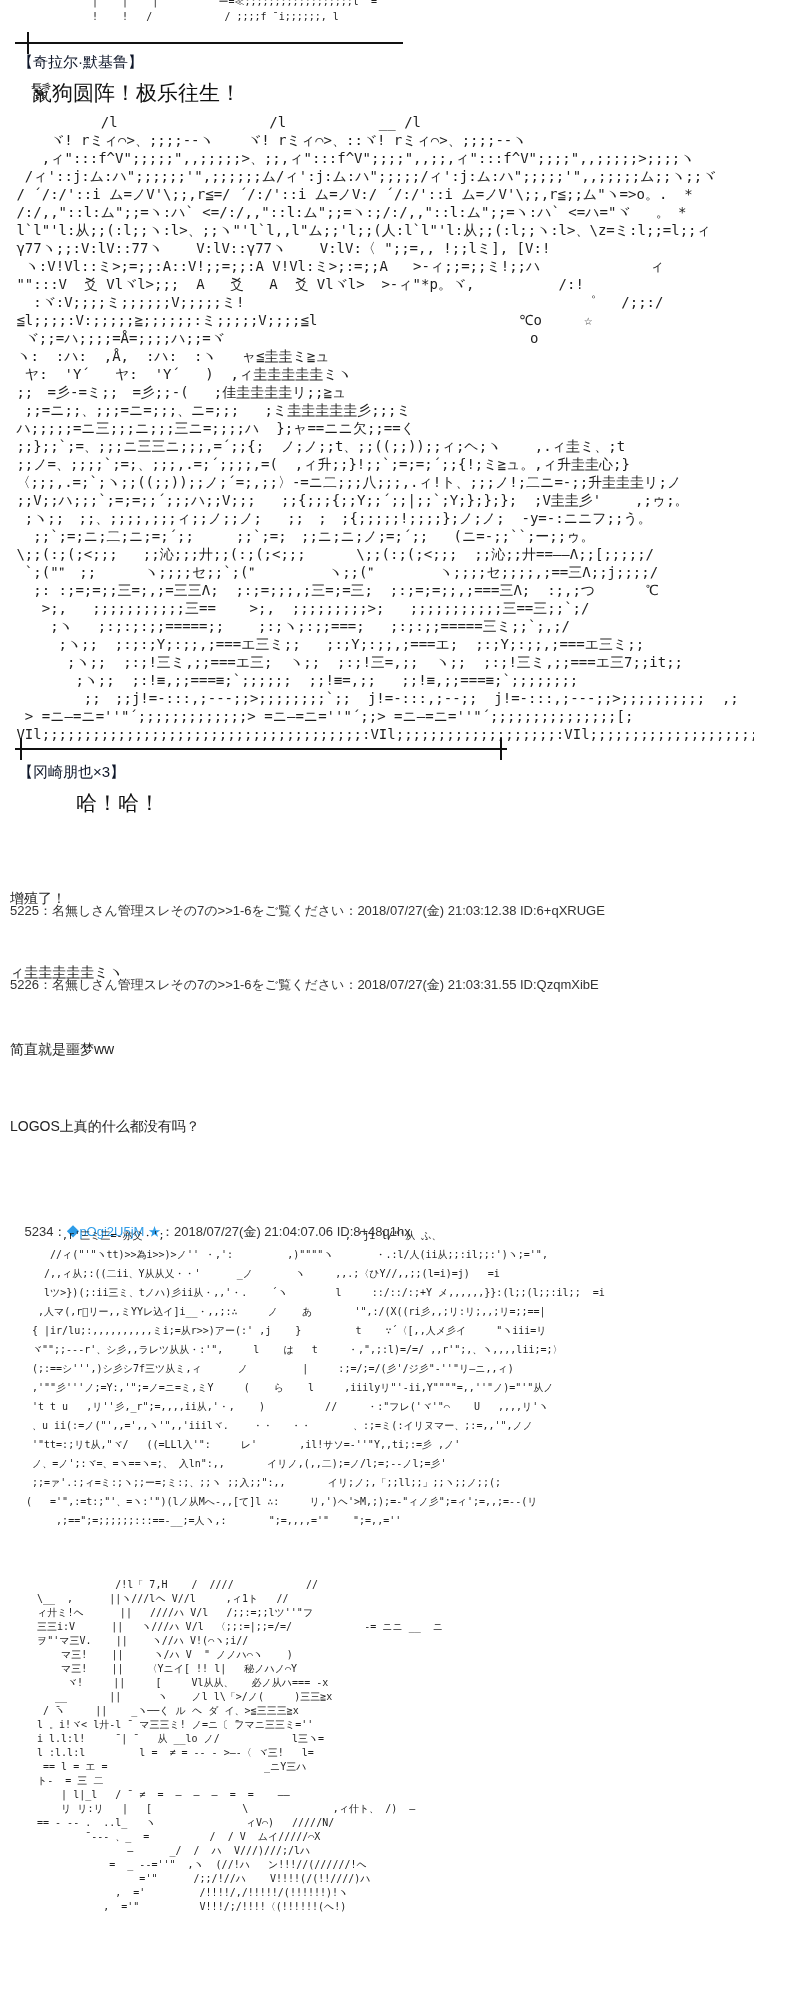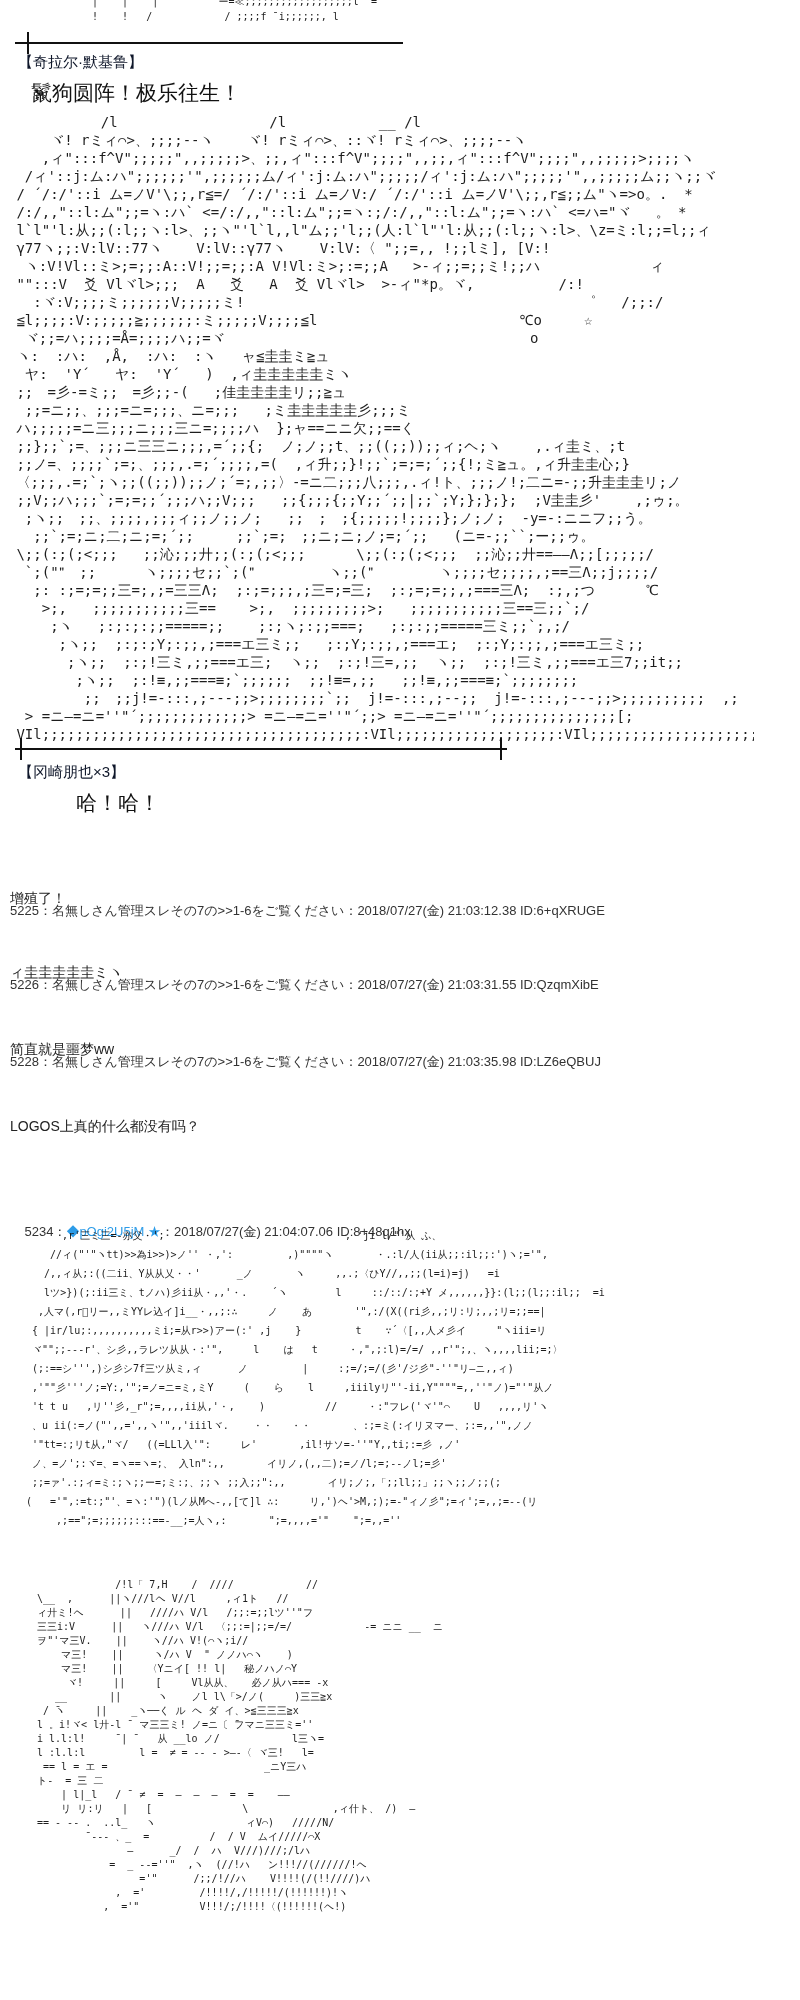--- a/index.html
+++ b/index.html
@@ -82,21 +82,20 @@
 
   <div class="speaker" style="top:763px;">【冈崎朋也×3】</div>
   <div class="dialogue" style="top:789px;padding-left:45px;">哈！哈！</div>
 
   <div class="post-header" style="top:866px;">5225：名無しさん管理スレその7の&gt;&gt;1-6をご覧ください：2018/07/27(金) 21:03:12.38 ID:6+qXRUGE</div>
   <div class="post-body" style="top:890px;">增殖了！</div>
 
   <div class="post-header" style="top:940px;">5226：名無しさん管理スレその7の&gt;&gt;1-6をご覧ください：2018/07/27(金) 21:03:31.55 ID:QzqmXibE</div>
   <div class="post-body" style="top:964px;">ィ圭圭圭圭圭ミヽ</div>
 
-  <div class="post-header" style="top:1017px;">5228：名無しさん管理スレその7の&gt;&gt;1-6をご覧ください：2018/07/27(金) 21:03:35.98 ID:LZ6eQBUJ</div>
   <div class="post-body" style="top:1041px;">简直就是噩梦ww</div>
 
   <div class="post-body" style="top:1118px;">LOGOS上真的什么都没有吗？</div>
 
   <div class="post-header" style="top:1172px;">
     <span>5234：</span><span class="trip">◆pOgi2U5jM ★</span><span>：2018/07/27(金) 21:04:07.06 ID:8+48q1hx</span>
   </div>
 
   <pre class="aa aa-two">      ,r'三ミ三=‐亦父・';                              , 'ji l/"'从 ふ、
     //ィ("'"ヽtt)&gt;&gt;為i&gt;&gt;)&gt;ノ'' ・,':         ,)""""ヽ       ・.:l/人(ii从;;:il;;:')ヽ;='",

